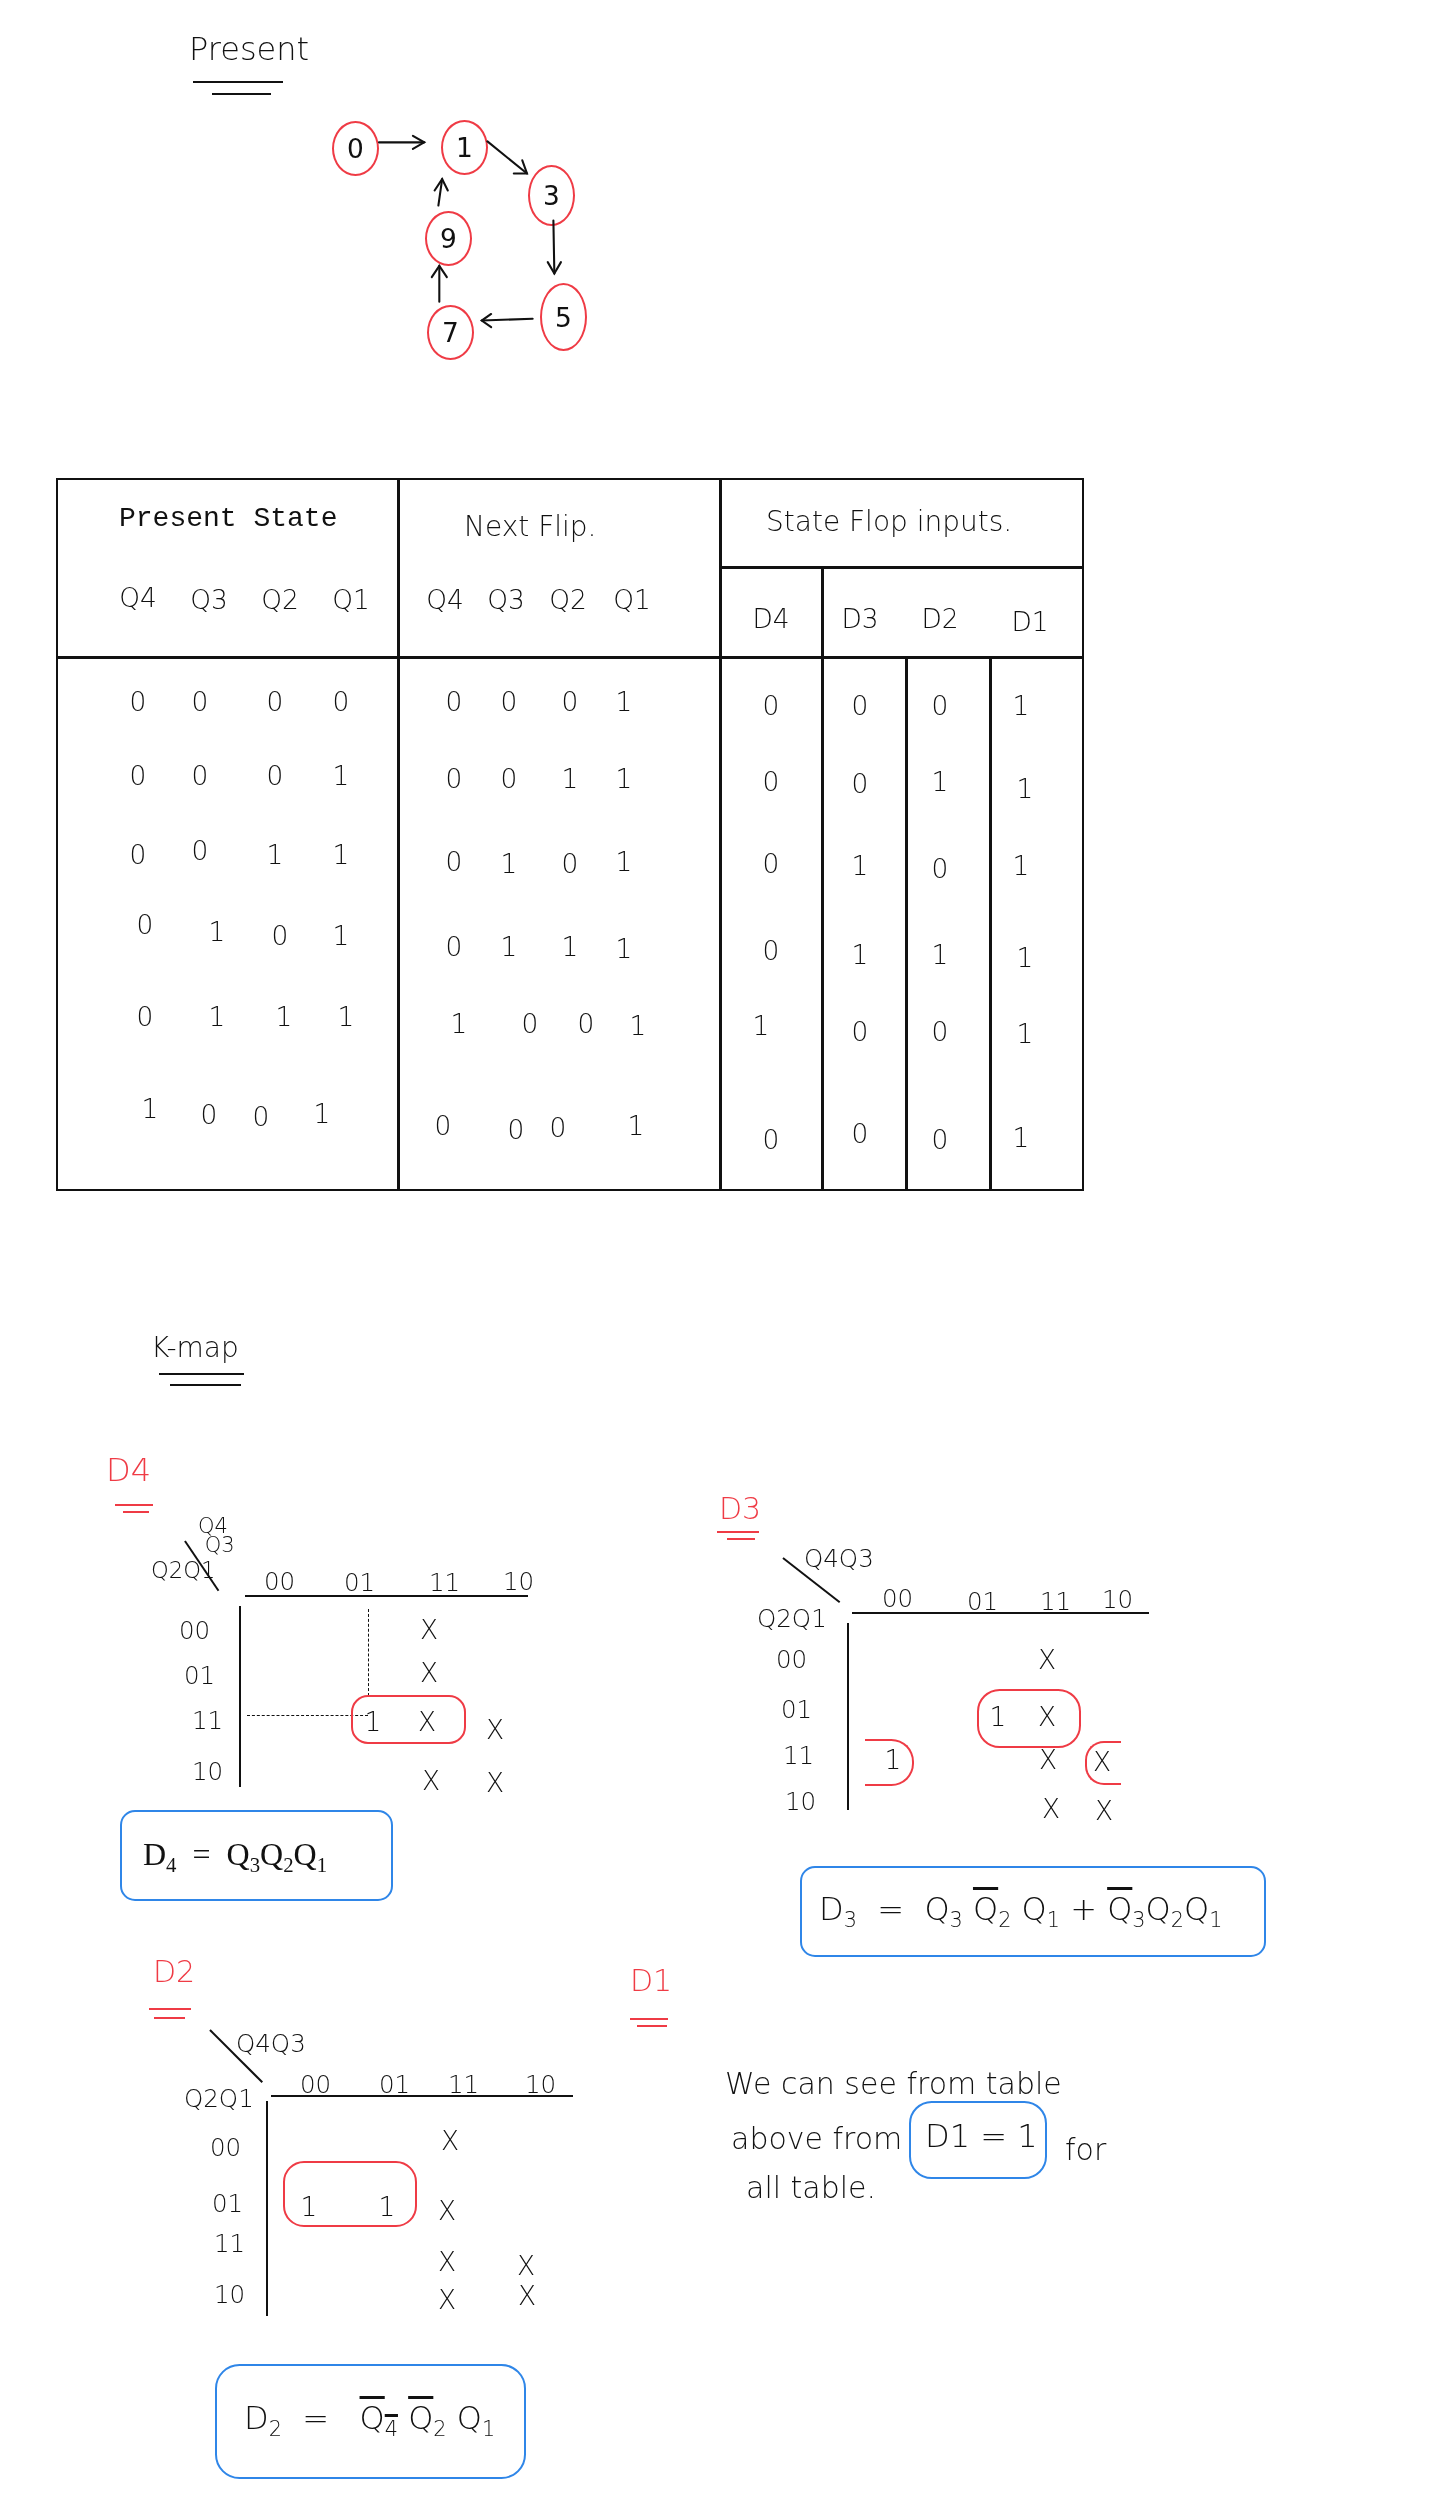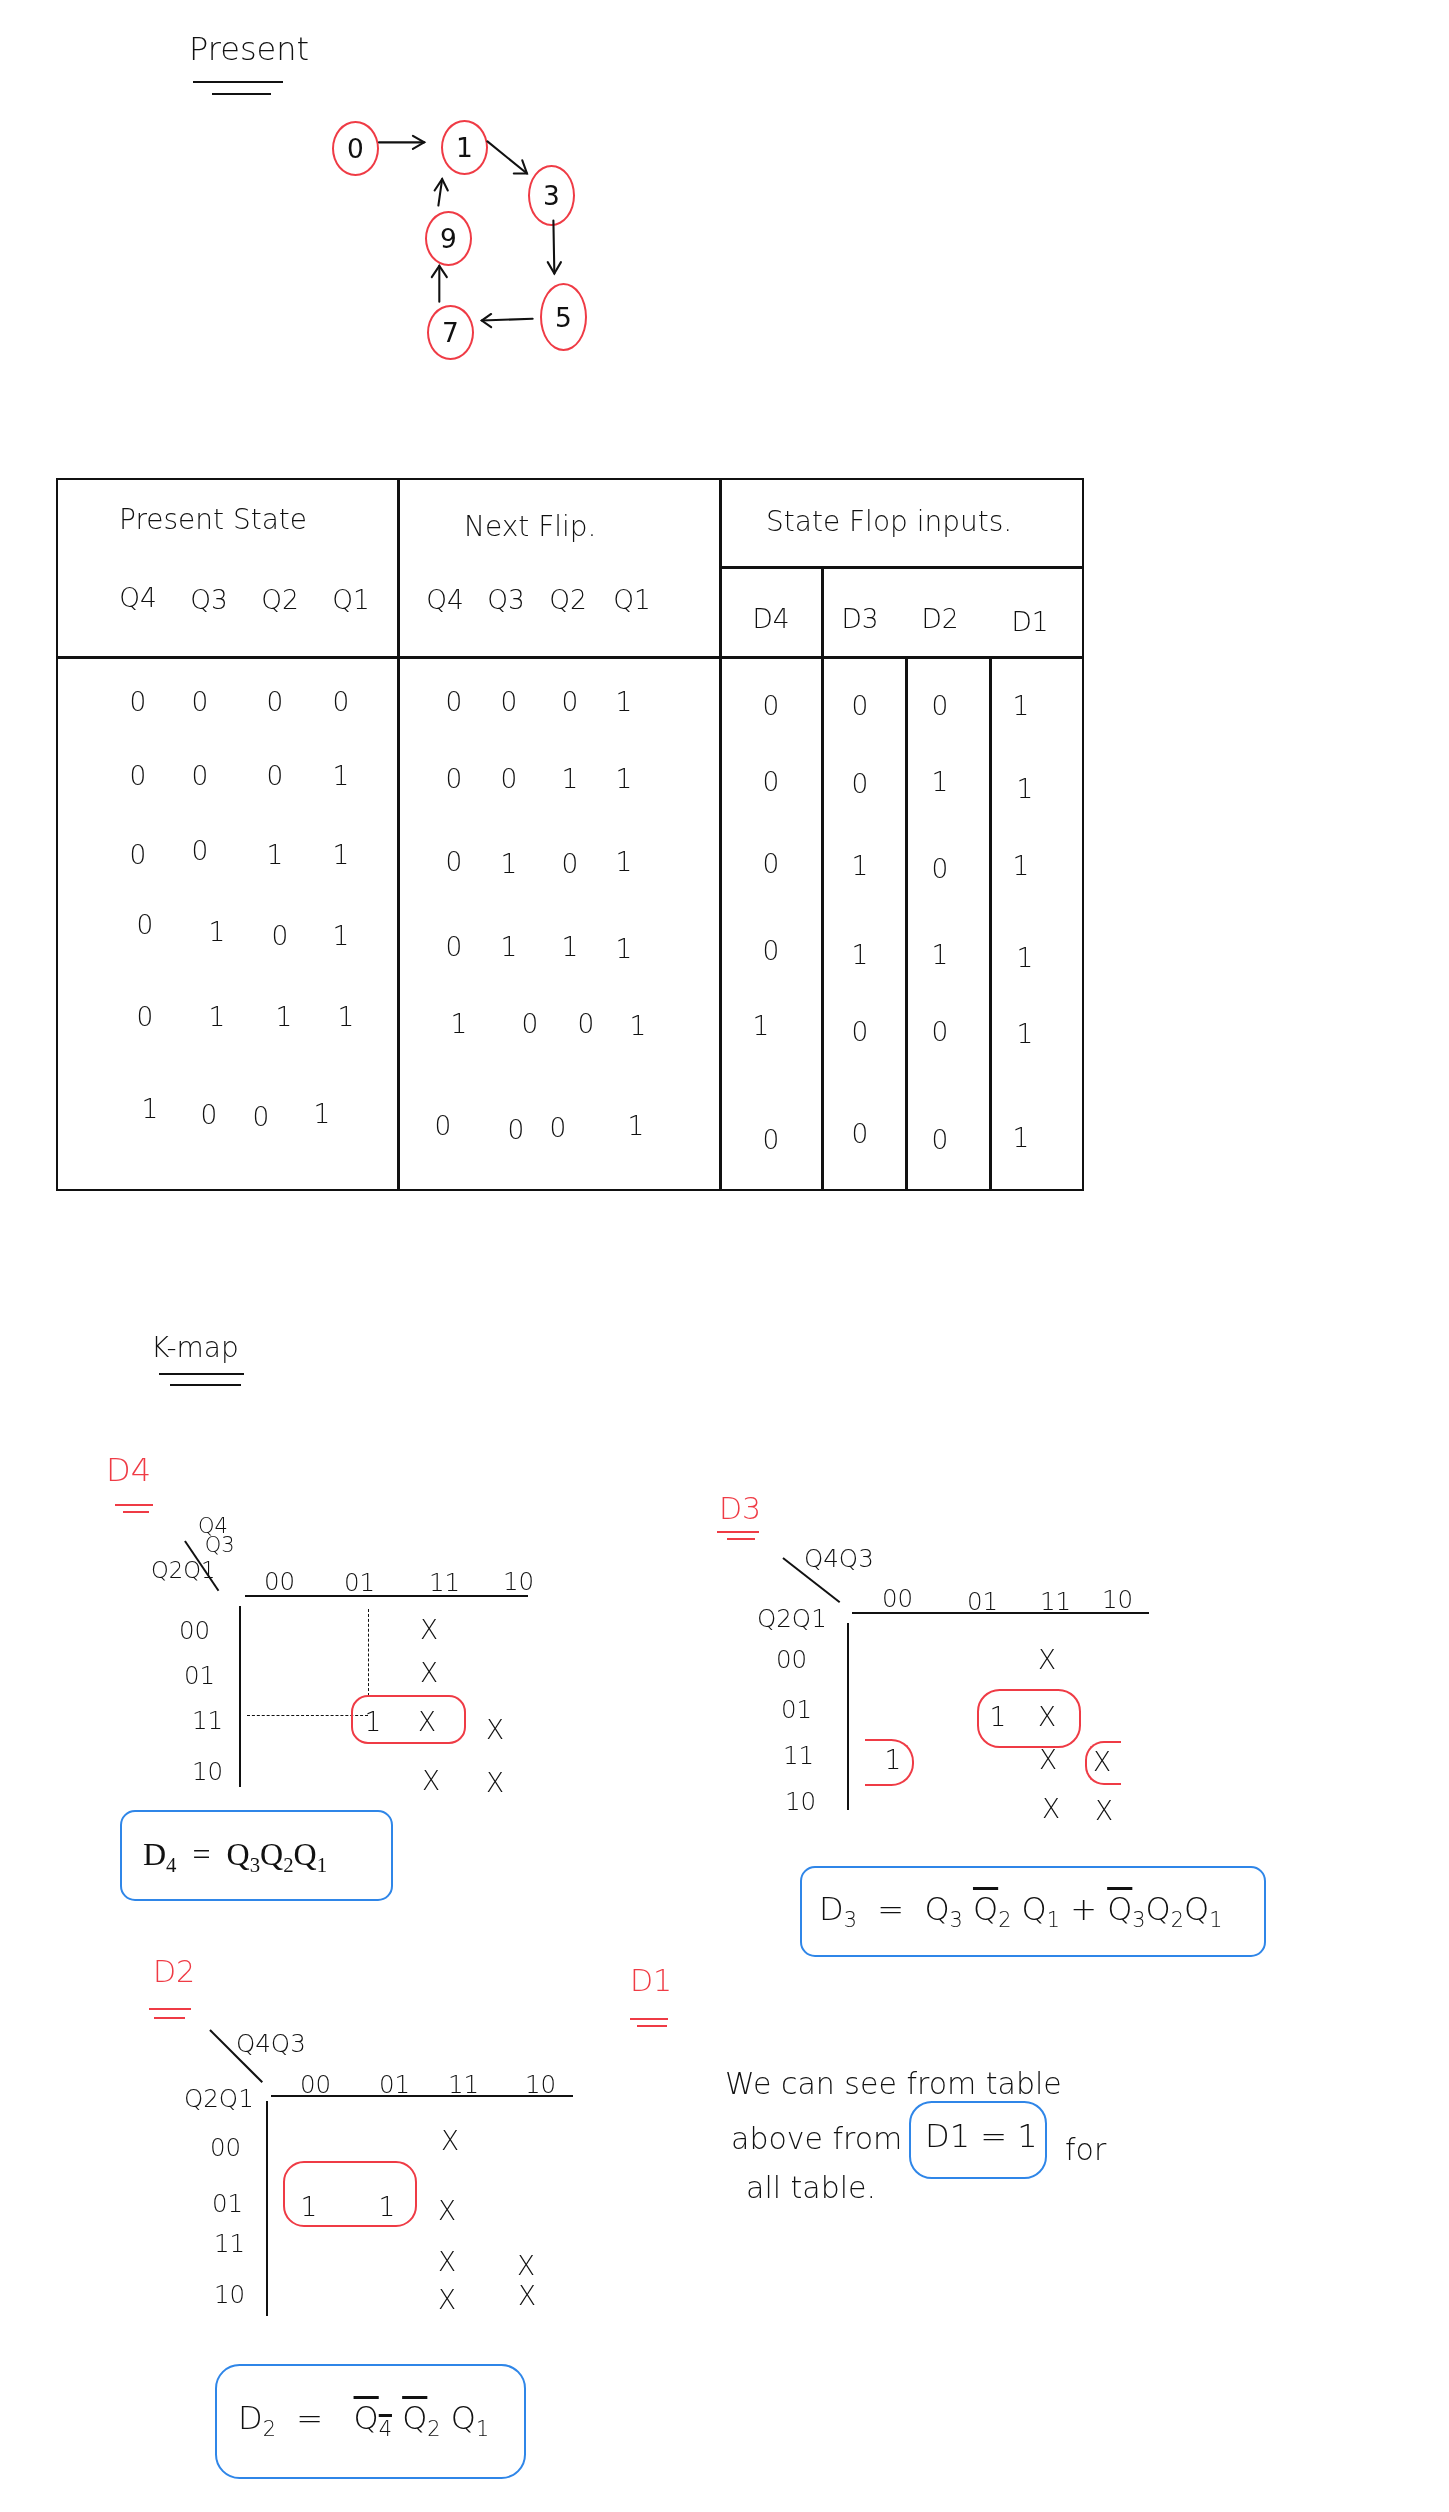--- a/index.html
+++ b/index.html
@@ -90,21 +90,21 @@
 
   <div class="vl" style="left:339px;top:0;height:711px;"></div>
   <div class="vl" style="left:661px;top:0;height:711px;"></div>
   <div class="vl" style="left:763px;top:86px;height:625px;"></div>
   <div class="vl" style="left:847px;top:176px;height:534px;"></div>
   <div class="vl" style="left:931px;top:176px;height:534px;"></div>
 
   <div class="hl" style="left:661px;top:86px;width:364px;"></div>
   <div class="hl" style="left:0;top:176px;width:1025px;"></div>
 
-  <div class="hdr hand" style="left:61px;top:22.6px;">Present State</div>
+  <div class="hdr hand" style="left:61px;top:22.6px;font-family:Liberation Mono, monospace;">Present State</div>
   <div class="hdr hand" style="left:406px;top:30px;">Next Flip.</div>
   <div class="hdr hand" style="left:708px;top:24.5px;">State Flop inputs.</div>
 
   <div class="cell hand" style="left:80px;top:102px;"><span>Q4</span></div>
   <div class="cell hand" style="left:151px;top:104px;"><span>Q3</span></div>
   <div class="cell hand" style="left:222px;top:104px;"><span>Q2</span></div>
   <div class="cell hand" style="left:293px;top:104px;"><span>Q1</span></div>
 
   <div class="cell hand" style="left:387px;top:104px;"><span>Q4</span></div>
   <div class="cell hand" style="left:448px;top:104px;"><span>Q3</span></div>
@@ -313,21 +313,21 @@
 <div class="kv hand" style="left:387px;top:2191px;">1</div>
 <div class="kv hand" style="left:447px;top:2195px;">X</div>
 <div class="kv hand" style="left:447px;top:2246px;">X</div>
 <div class="kv hand" style="left:526px;top:2250px;">X</div>
 <div class="kv hand" style="left:447px;top:2284px;">X</div>
 <div class="kv hand" style="left:527px;top:2280px;">X</div>
 
 <div class="redbox" style="left:283px;top:2161px;width:130px;height:62px;border-radius:21px;"></div>
 
 <div class="bluebox" style="left:215px;top:2364px;width:307px;height:111px;border-radius:24.5px;"></div>
-<div class="eq hand" style="left:238px;top:2399px;">
+<div class="eq hand" style="left:244px;top:2399px;">
   D<span class="sub">2</span> &nbsp;= &nbsp; <span class="ov">Q<span class="sub">4</span></span> <span class="ov">Q</span><span class="sub">2</span> Q<span class="sub">1</span>
 </div>
 
 <div class="abs hand red" style="left:630px;top:1963px;font-size:30px;">
   <span>D1</span>
 </div>
 <div class="abs" style="left:630px;top:2018px;width:38px;height:1.9px;background:#ef3b45;"></div>
 <div class="abs" style="left:637px;top:2025px;width:30px;height:1.9px;background:#ef3b45;"></div>
 
 <div class="para hand" style="left:725px;top:2057px;">We can see from table</div>

